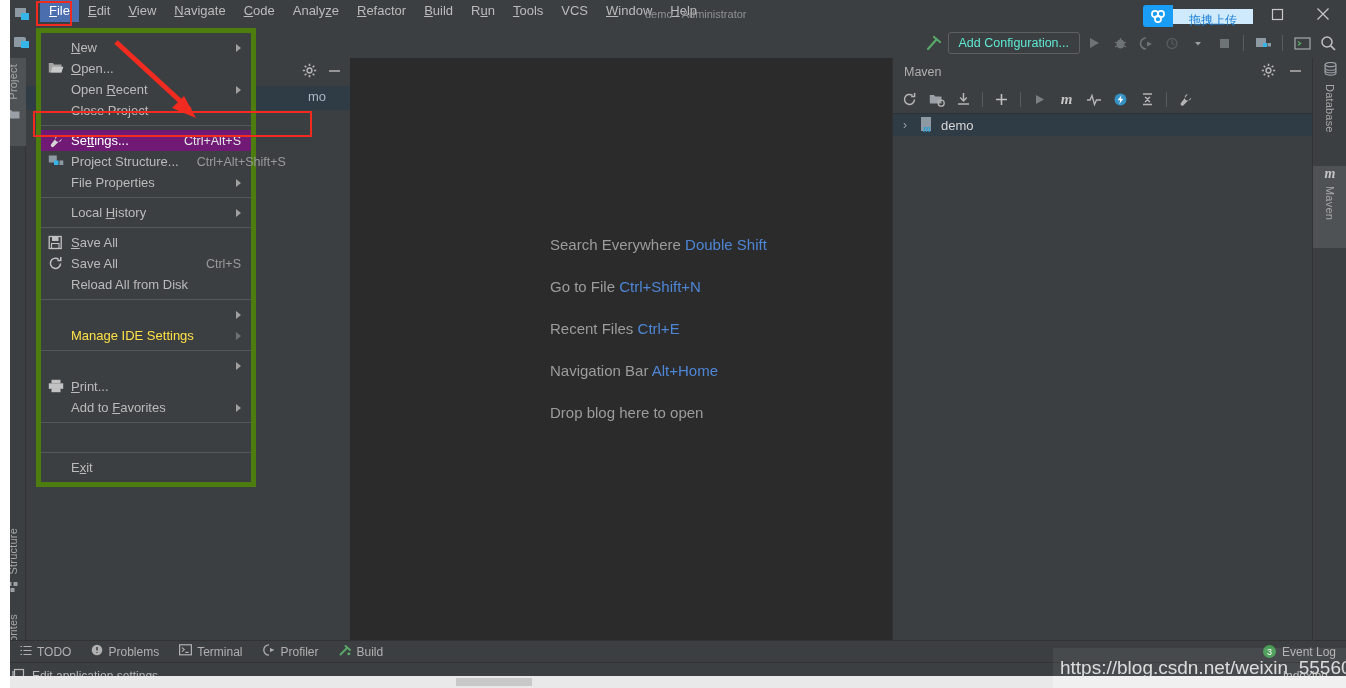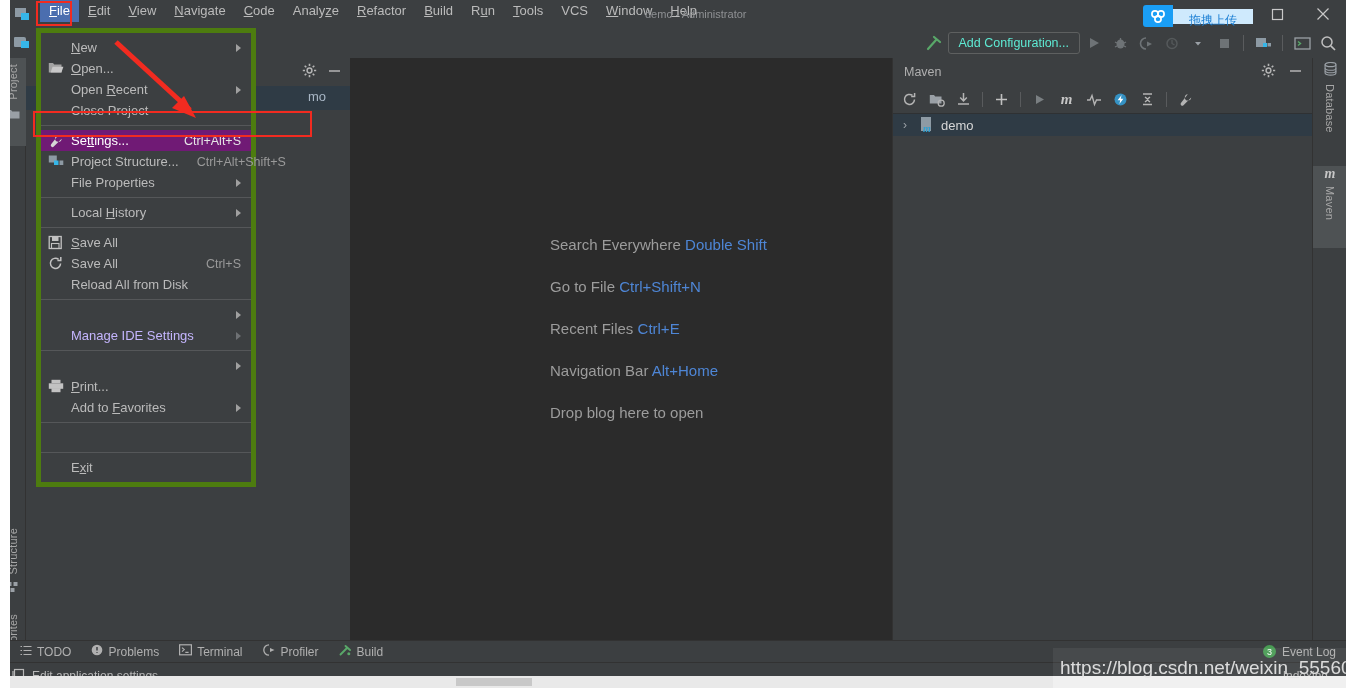--- a/index.html
+++ b/index.html
@@ -180,21 +180,21 @@
     font-size: 13px; color: #bbbbbb; padding-left: 30px; padding-right: 10px;
   }
   .mrow .mlabel { white-space: nowrap; }
   .mrow .macc { margin-left: auto; color: #9a9a9a; font-size: 12.5px; white-space: nowrap; padding-left: 18px; }
   .mrow .arrow {
     margin-left: auto; width: 0; height: 0;
     border-left: 5px solid #a0a0a0; border-top: 4px solid transparent; border-bottom: 4px solid transparent;
   }
   .mrow.sel { background: #701a75; color: #ffffff; }
   .mrow.sel .macc { color: #e6e6e6; }
-  .mrow.dis { color: #c4b5fd; }
+  .mrow.dis { color: #fde047; }
   .mrow.dis .arrow { border-left-color: #6e7174; }
   .mrow .licon { position: absolute; left: 7px; top: 50%; transform: translateY(-50%); width: 16px; height: 16px; }
   .msep { height: 1px; background: #555759; margin: 4px 0; }
   u.acc { text-decoration: underline; }
 
   
   .redbox { position: absolute; border: 2.5px solid #f22b20; z-index: 80; pointer-events: none; }
   #redbox-file { left: 36px; top: 1px; width: 36px; height: 25px; }
   #redbox-settings { left: 33px; top: 111px; width: 279px; height: 26px; }
   .red-arrow { position: absolute; z-index: 81; pointer-events: none; }

